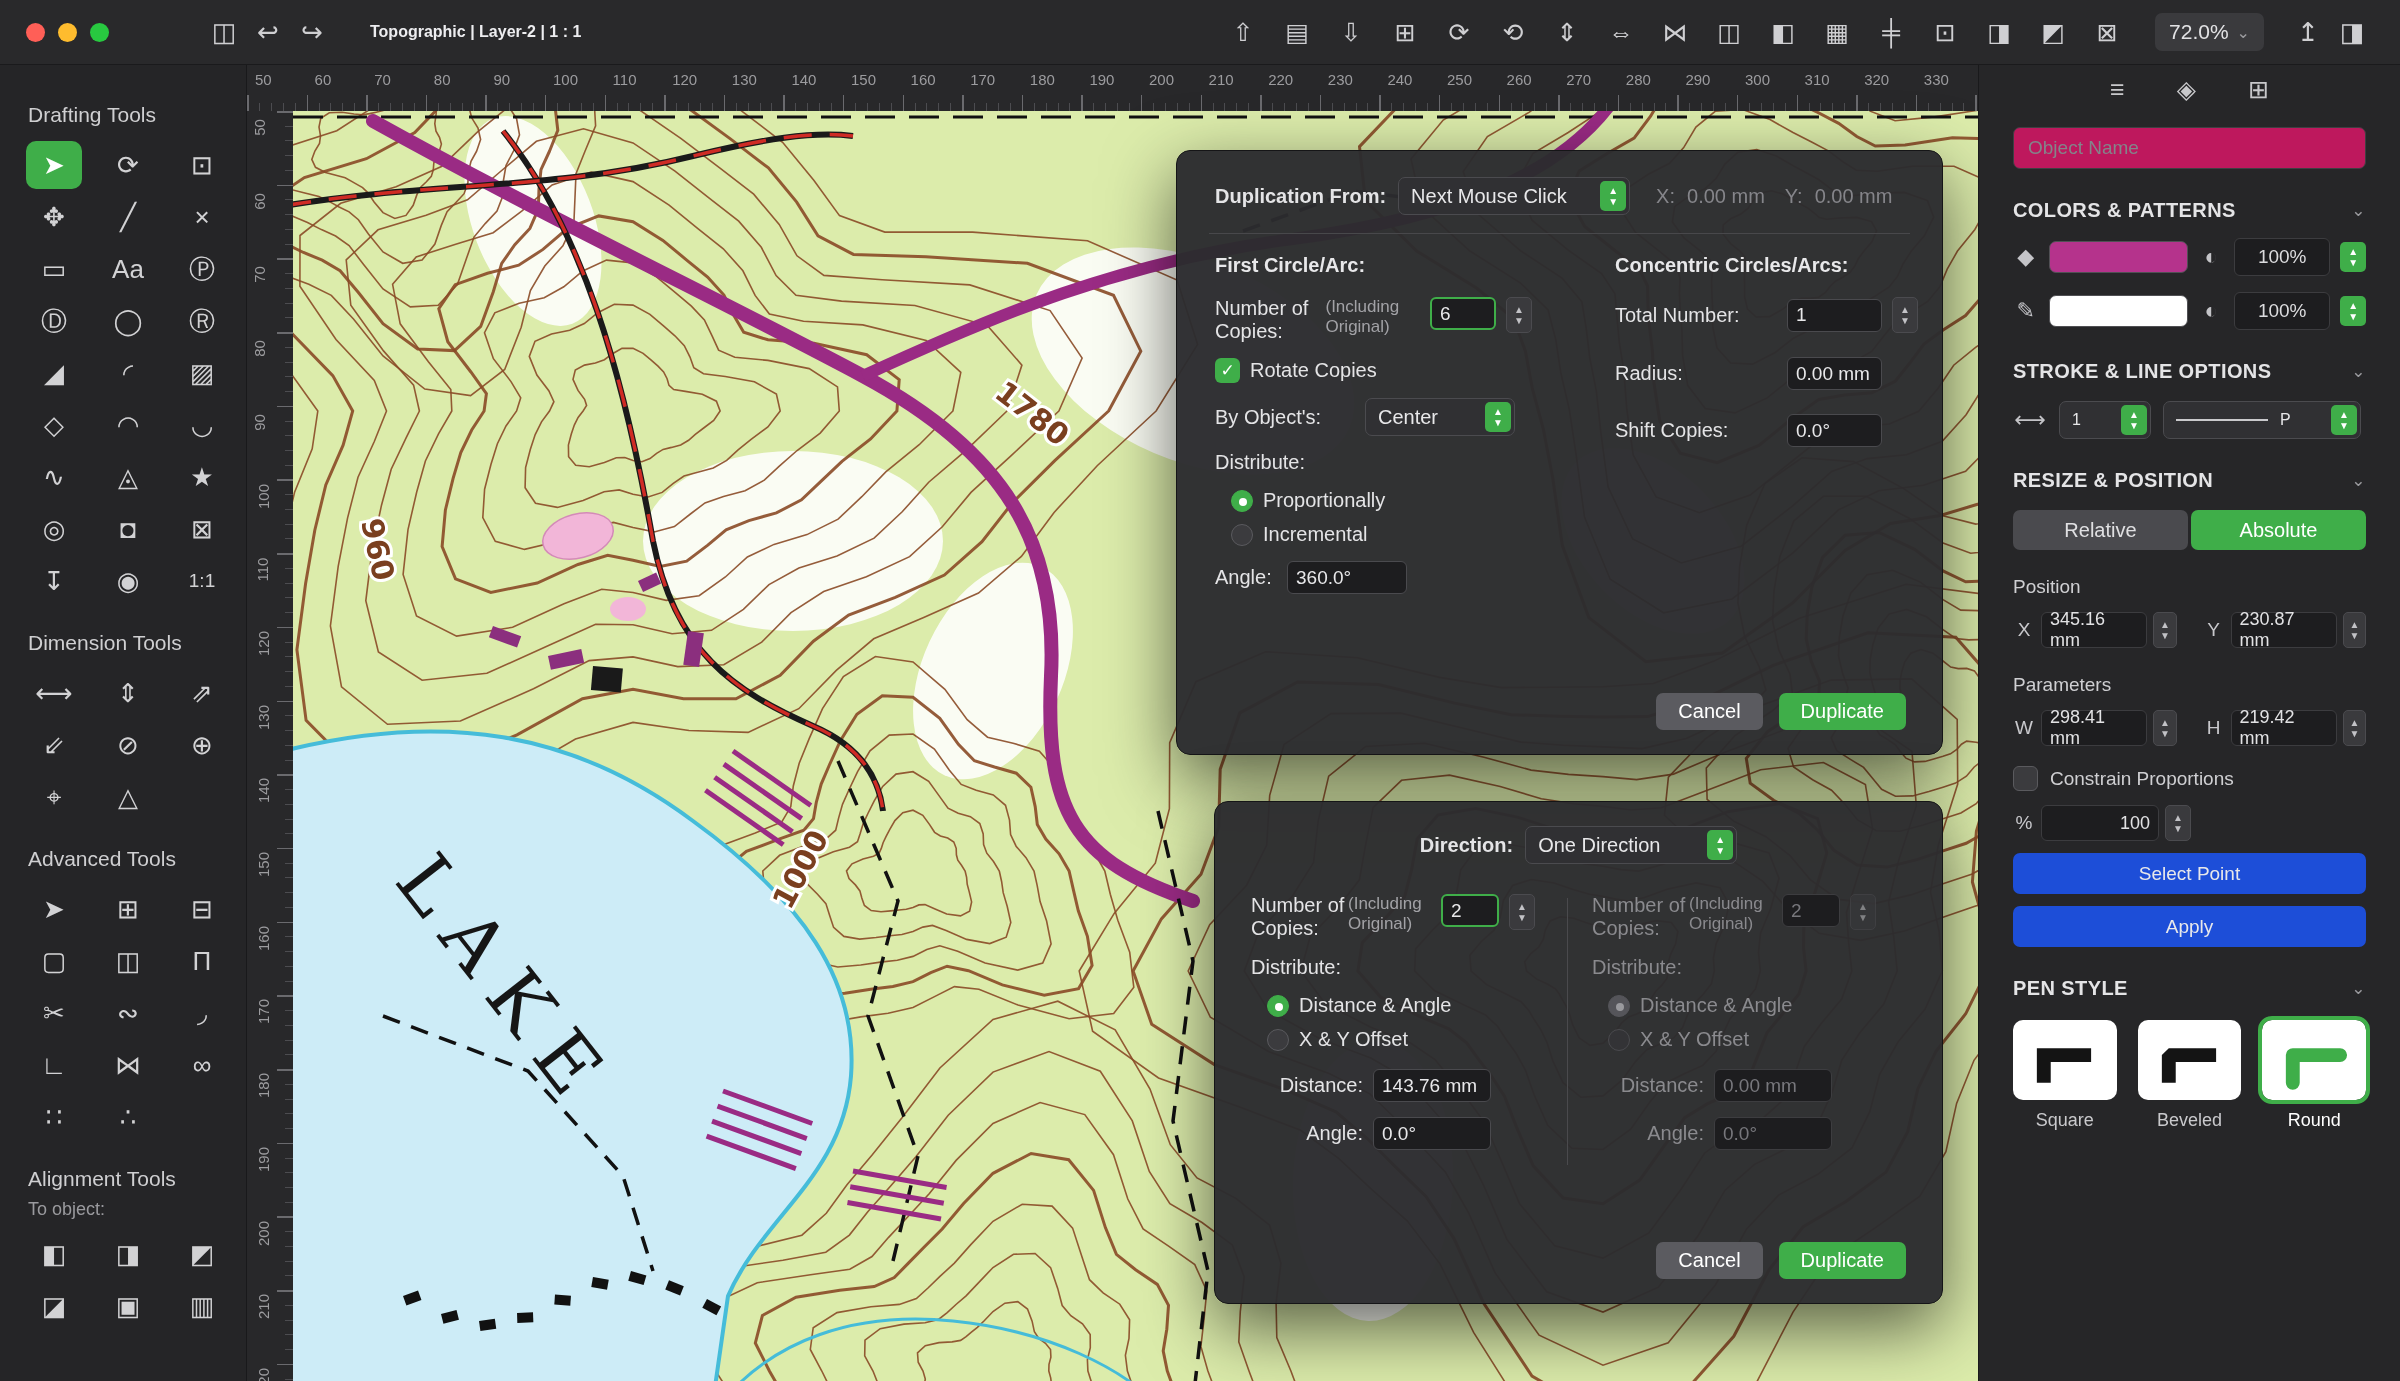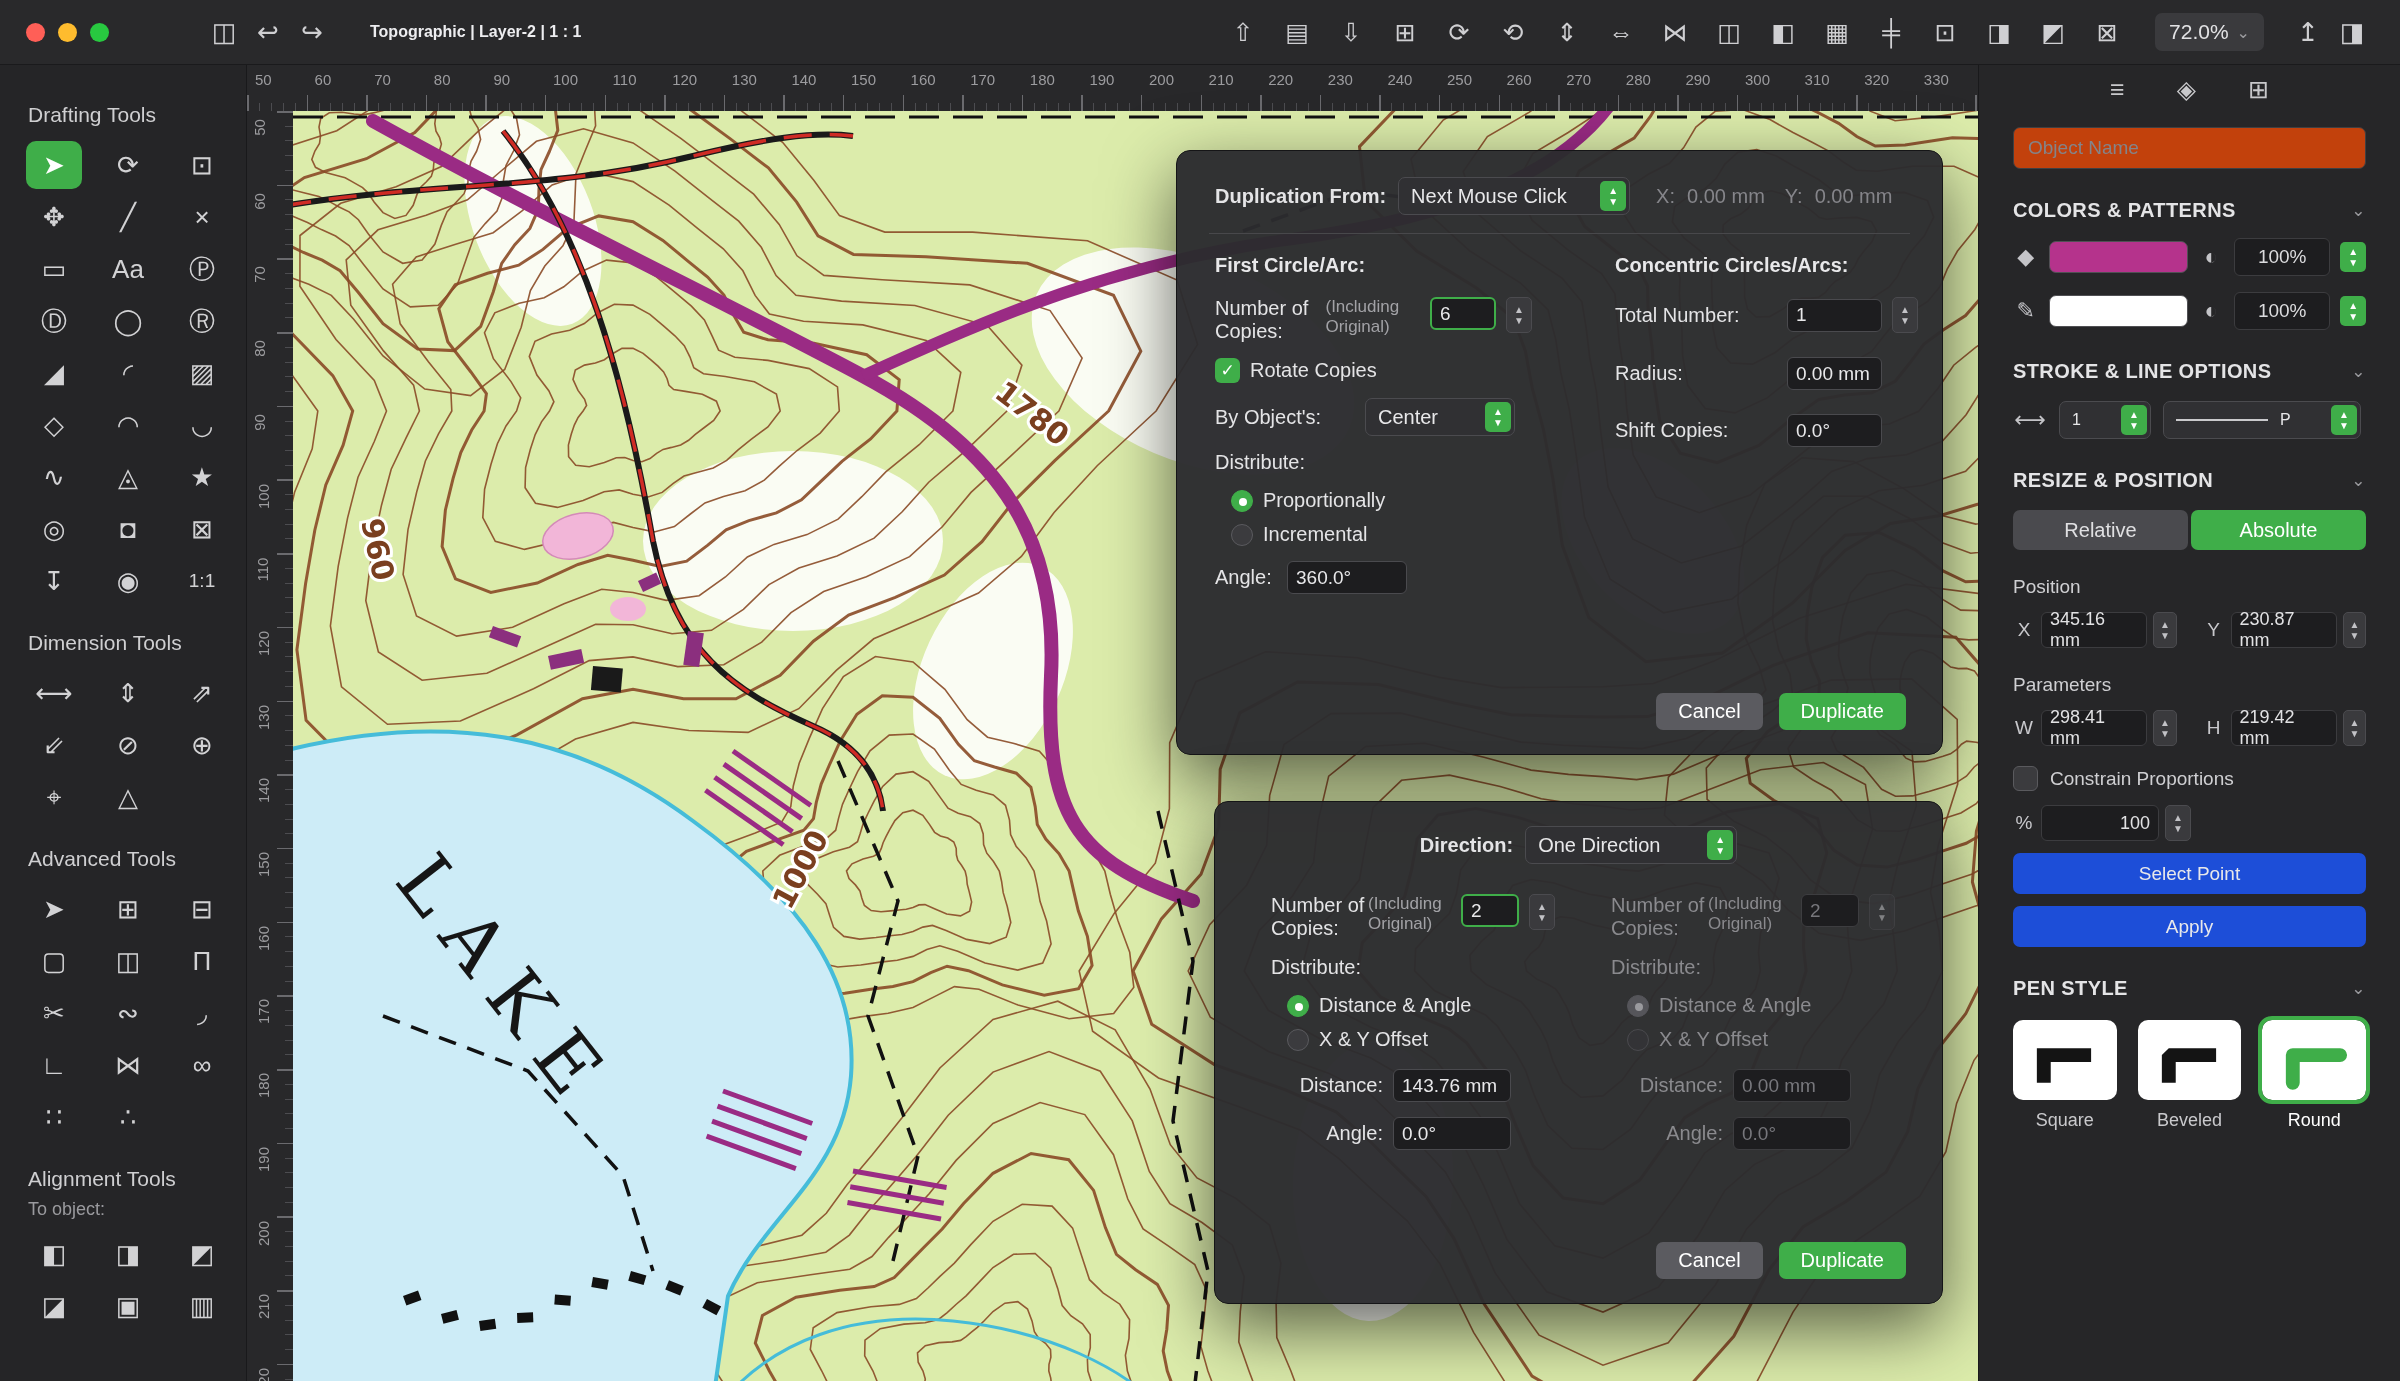--- a/index.html
+++ b/index.html
@@ -41,21 +41,21 @@
       background-image:repeating-linear-gradient(180deg,#6a6a6e 0 1.5px,transparent 1.5px 73.7px),
                        repeating-linear-gradient(180deg,#4c4c50 0 1px,transparent 1px 14.74px);
       background-size:16px 100%,8px 100%;background-position:right top,right top;background-repeat:no-repeat;}
   #ruler-left .ruler-num{position:absolute;left:4px;font-size:15px;color:#9c9c9f;transform:rotate(-90deg);}
   #canvas{position:absolute;left:293px;top:111px;width:1685px;height:1270px;background:#dcecab;overflow:hidden;}
   #canvas svg{display:block;width:100%;height:100%;}
   
   .dialog{position:absolute;background:rgba(43,43,46,.97);border:1px solid #151517;border-radius:14px;
           box-shadow:0 24px 70px rgba(0,0,0,.6);box-sizing:border-box;font-size:20px;color:#e8e8ea;}
   #dlg-circular{left:1176px;top:150px;width:767px;height:605px;padding:26px 38px;}
-  #dlg-linear{left:1214px;top:801px;width:729px;height:503px;padding:24px 56px;}
+  #dlg-linear{left:1214px;top:801px;width:729px;height:503px;padding:24px 36px;}
   .dlg-row{display:flex;align-items:center;gap:12px;}
   .lbl{color:#e4e4e6;}
   .strong{font-weight:bold;}
   .dim{color:#85858a;}
   .sub{font-size:17px;color:#a2a2a6;}
   .divider{border-top:1px solid #48484b;margin:18px -6px 20px -6px;}
   .sec-title{font-weight:bold;margin-bottom:20px;}
   .field-row{display:flex;align-items:center;gap:10px;margin-bottom:15px;}
   .indent{margin-left:16px;}
   .stack{display:flex;flex-direction:row;width:205px;}
@@ -92,21 +92,21 @@
   .col.disabled .stepper.gray{opacity:.55;}
   .col.disabled .radio{border-color:#4a4a4e;background:#333336;}
   .col.disabled .radio.sel{background:#55555a;border-color:#55555a;}
   .col.disabled .radio.sel::after{background:#9a9a9e;}
   #dlg-linear .dir-row{justify-content:center;margin-bottom:30px;}
   
   #inspector{position:absolute;left:1978px;top:65px;width:422px;height:1316px;background:#262628;
              border-left:1px solid #19191b;padding:0 34px;box-sizing:border-box;overflow:hidden;}
   .insp-tabs{height:48px;display:flex;align-items:center;justify-content:center;gap:52px;}
   .insp-tab{font-size:25px;color:#c8c8cb;}
-  #object-name{width:100%;height:42px;background:#c2410c;border:1px solid #3f3f42;border-radius:7px;
+  #object-name{width:100%;height:42px;background:#be185d;border:1px solid #3f3f42;border-radius:7px;
                color:#e6e6e8;font-size:19px;padding:0 14px;box-sizing:border-box;margin-top:14px;
                font-family:"Liberation Sans",sans-serif;}
   #object-name::placeholder{color:#84848a;}
   .sec-h{display:flex;align-items:center;justify-content:space-between;margin-top:30px;margin-bottom:4px;
          font-size:20px;font-weight:bold;color:#e4e4e6;letter-spacing:.4px;}
   .sec-h .chev{font-size:17px;color:#9a9a9e;font-weight:normal;}
   .color-row{display:flex;align-items:center;gap:10px;margin-top:16px;}
   .mini-icon{font-size:22px;color:#c4c4c8;width:26px;text-align:center;}
   .swatch{width:140px;height:30px;border-radius:7px;border:1px solid #505054;}
   .valbox{width:96px;height:36px;background:#1d1d1f;border:1px solid #3c3c3f;border-radius:6px;

